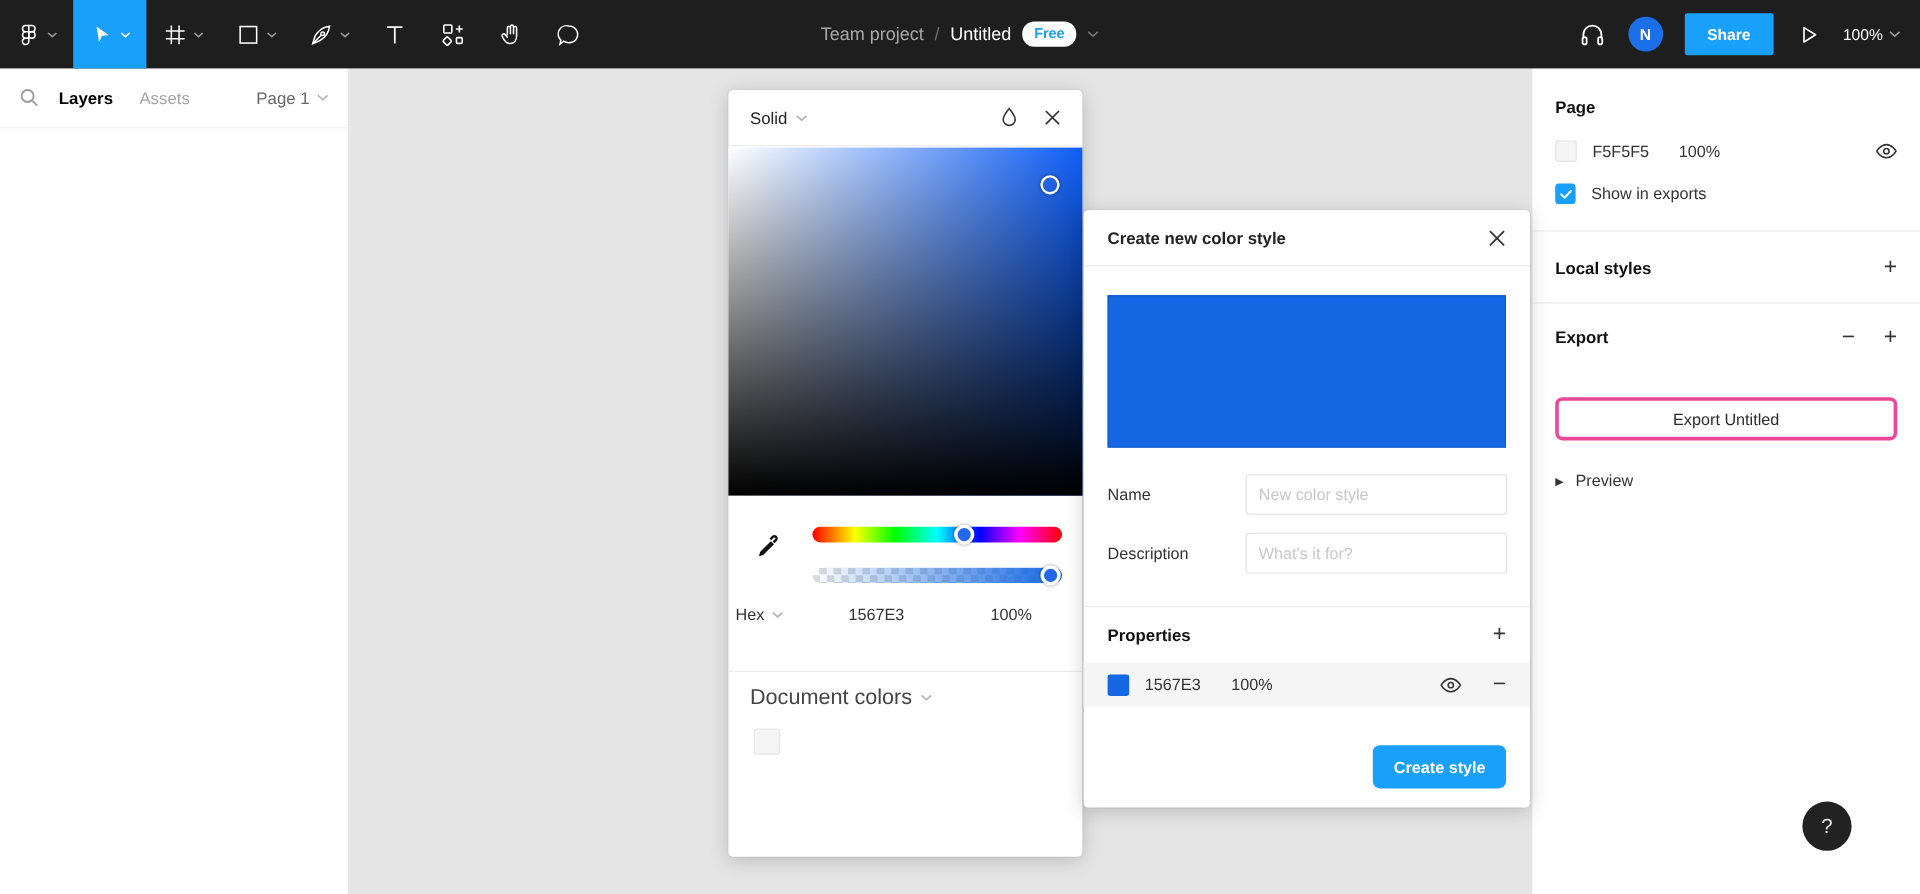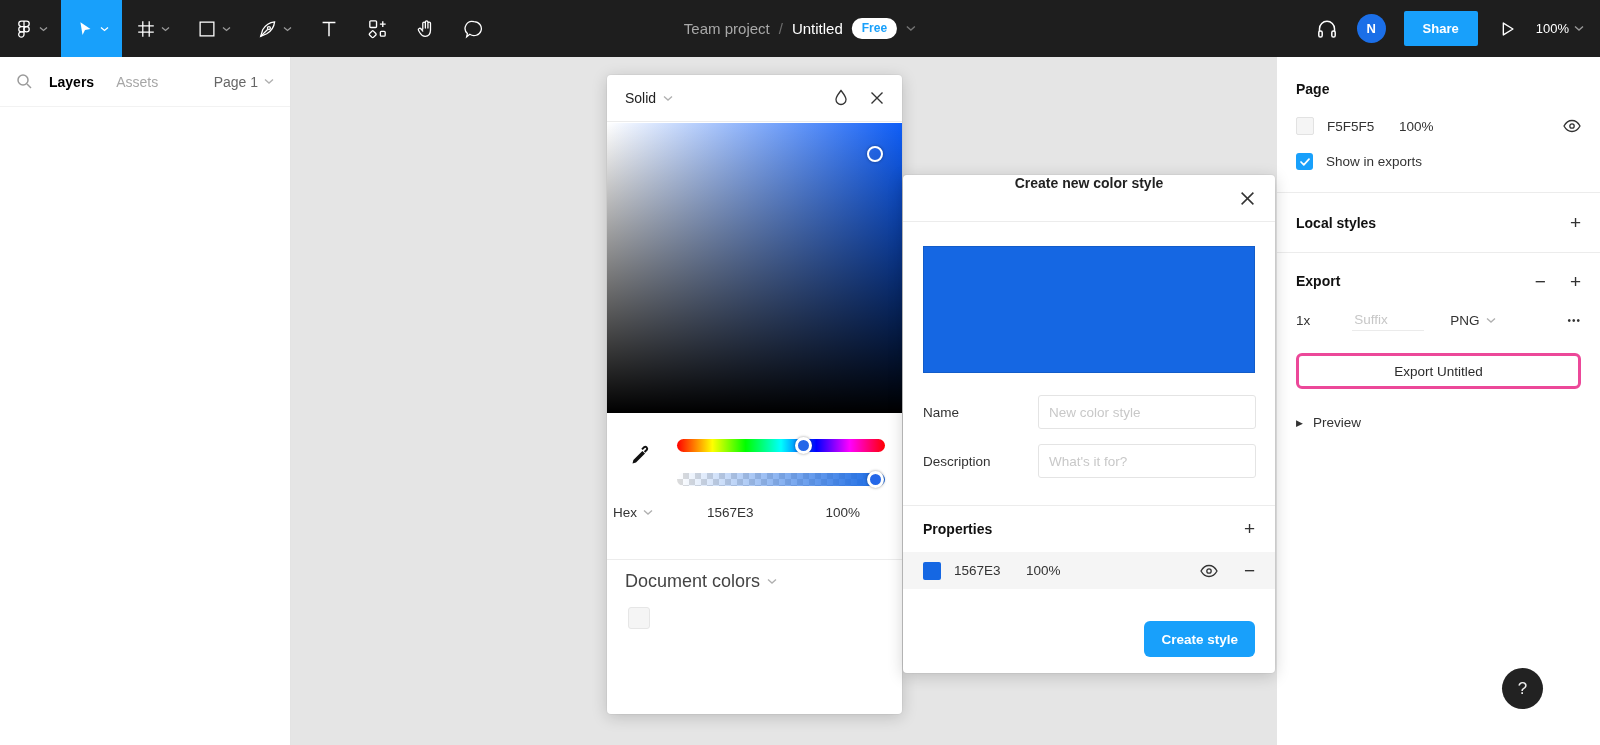--- a/index.html
+++ b/index.html
@@ -75,21 +75,21 @@
   .alpha-pos { left:190px; }
   .hex-row { position:absolute; left:0; top:430px; width:295px; display:flex; align-items:center; padding:0 6px; }
   .hex-dd { display:flex; align-items:center; gap:6px; font-size:13.5px; cursor:pointer; }
   .hex-val { position:absolute; left:100px; font-size:13.5px; color:#333; }
   .hex-op { position:absolute; right:42px; font-size:13.5px; color:#333; }
   .picker-div { position:absolute; left:0; top:484px; width:295px; }
   .doc-colors { position:absolute; left:18px; top:496px; display:flex; align-items:center; gap:7px; font-size:18px; color:#444; cursor:pointer; }
   .doc-swatch { position:absolute; left:21px; top:532px; width:22px; height:22px; border-radius:3px; background:#F5F5F5; border:1px solid #e6e6e6; cursor:pointer; }
 
   .style-dialog { left:903px; top:175px; width:372px; height:498px; z-index:30; }
-  .sd-head { height:47px; display:flex; align-items:center; padding:0 20px; border-bottom:1px solid #ececec;flex-direction:column; }
+  .sd-head { height:47px; display:flex; align-items:center; padding:0 20px; border-bottom:1px solid #ececec; }
   .sd-title { font-size:14px; font-weight:bold; color:#222; }
   .sd-close { margin-left:auto; }
   .sd-preview { position:absolute; left:20px; top:71px; width:332px; height:127px; background:#1567E3; border:1px solid #125cc9; }
   .sd-field { position:absolute; left:20px; display:flex; align-items:center;justify-content:flex-end; }
   .sd-label { width:115px; font-size:13.5px; color:#333; }
   .sd-input { width:218px; height:34px; border:1px solid #e4e4e4; border-radius:3px; padding:0 10px; font-size:13.5px; color:#333; outline:none; font-family:"Liberation Sans",sans-serif; }
   .sd-input::placeholder { color:#c8c8c8; }
   .sd-div { position:absolute; left:0; top:330px; width:372px; }
   .sd-props-head { position:absolute; left:20px; top:344px; width:332px; display:flex; align-items:center; }
   .prop-row { position:absolute; left:0; top:377px; width:372px; height:37px; background:#f5f5f5; display:flex; align-items:center; padding:0 20px; cursor:pointer; }
@@ -260,31 +260,20 @@
       </div>
     </div>
     <div class="divider"></div>
 
     <div class="rp-section">
       <div class="row" style="height:56px">
         <span class="rp-h">Export</span>
         <button class="icon-btn sym" style="margin-left:auto; margin-right:24px">−</button>
         <button class="icon-btn sym">+</button>
       </div>
-      <div class="row">
-        <span class="mono13">1x</span>
-        <input class="suffix-input" style="margin-left: 42px;" placeholder="Suffix">
-        <span style="margin-left:26px; display:flex; align-items:center; gap:6px; cursor:pointer">
-          <span class="mono13">PNG</span>
-          <svg width="10" height="7" viewBox="0 0 10 7" fill="none" stroke="#b0b0b0" stroke-width="1.3">
-              <path d="M1 1.5l4 3.6 4-3.6"></path>
-            </svg>
-        </span>
-        <button class="icon-btn" style="margin-left:auto; font-size:10px; letter-spacing:1px; color:#333">•••</button>
-      </div>
       <button class="export-btn" style="margin-top:22px">Export Untitled</button>
       <div class="preview-row" style="margin-top:26px">
         <span class="tri">▶</span>
         <span>Preview</span>
       </div>
     </div>
   </div>
 
   <div class="float picker">
     <div class="picker-head">

